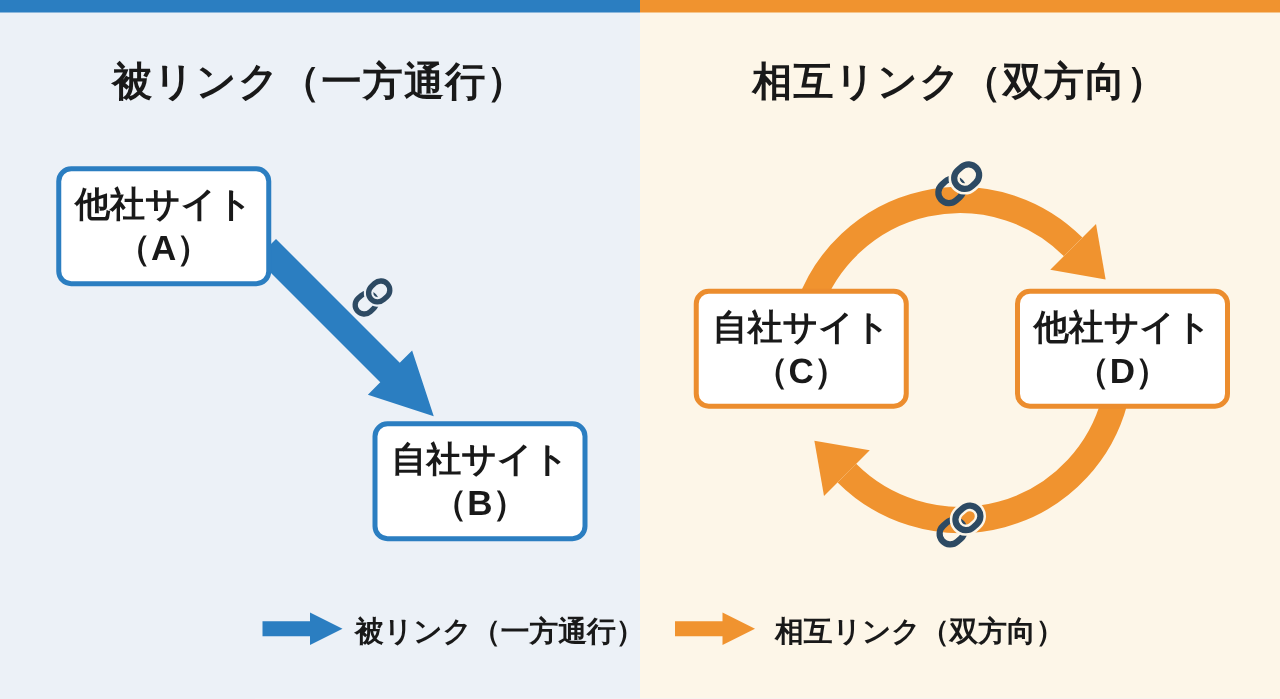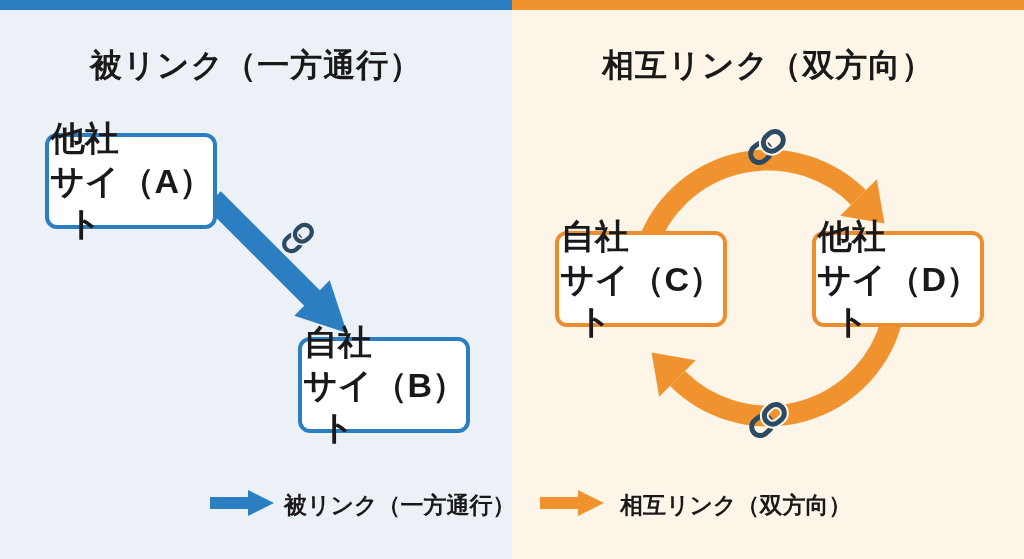--- a/index.html
+++ b/index.html
@@ -22,23 +22,23 @@
     position: absolute; top: 44px; width: 512px;
     text-align: center; font-size: 32px; font-weight: 800;
     color: #191919; letter-spacing: 1px;
   }
   .title.t-left  { left: 0; }
   .title.t-right { left: 512px; }
 
   .site-box {
     position: absolute; width: 172px; height: 96px;
     background: #ffffff; border-radius: 12px;
-    display: flex; flex-direction: row;
+    display: flex; flex-direction: column;
     align-items: center; justify-content: center;
-    font-size: 34px; font-weight: 700; color: #191919;
+    font-size: 28px; font-weight: 700; color: #191919;
     line-height: 1.25; text-align: center;
     box-sizing: border-box;
   }
   .site-box.blue-border   { border: 4px solid #2b7ec1; }
   .site-box.orange-border { border: 4px solid #ec8d2e; }
   #box-a { left: 45px;  top: 133px; }
   #box-b { left: 298px; top: 337px; }
   #box-c { left: 555px; top: 231px; }
   #box-d { left: 812px; top: 231px; }
 

